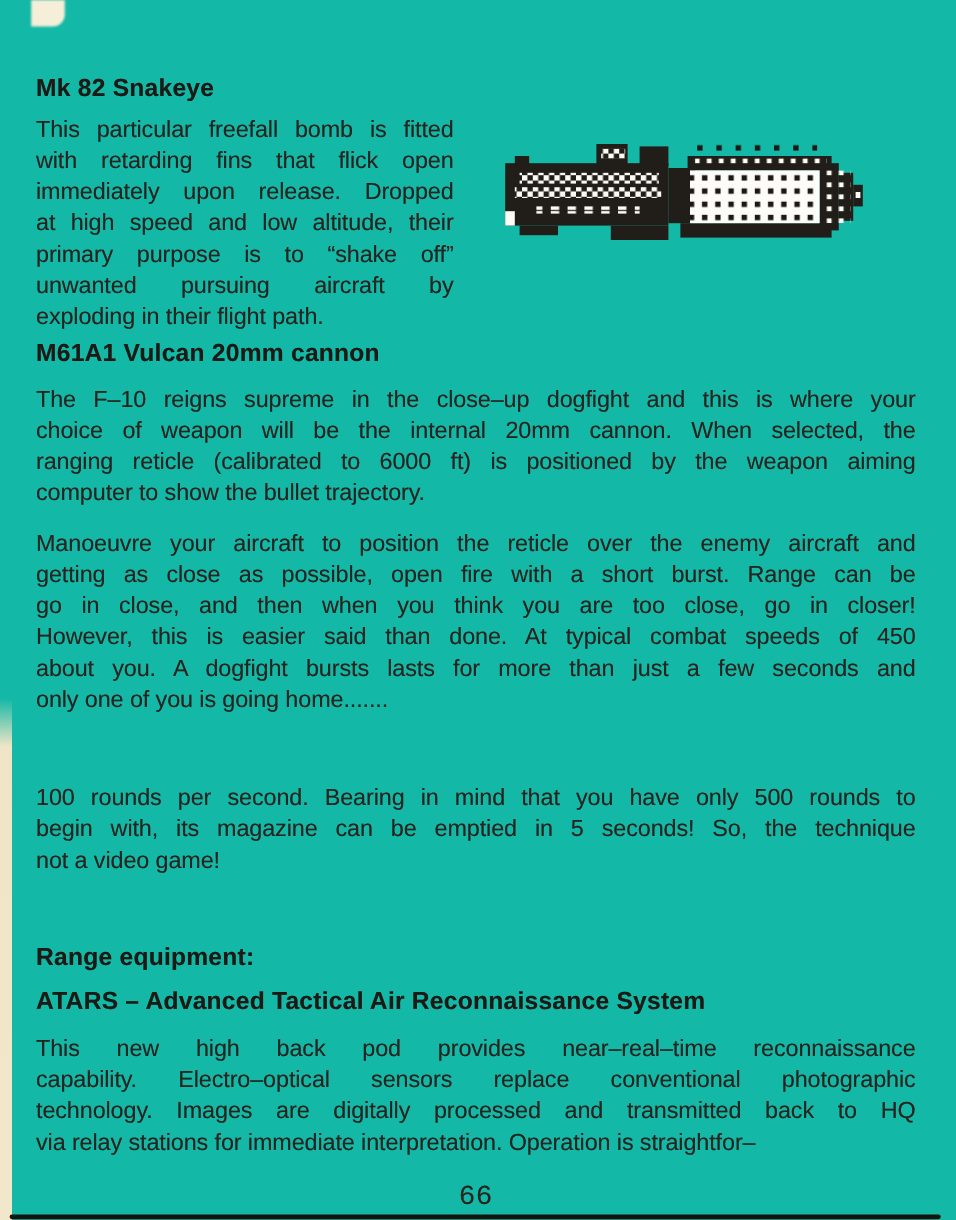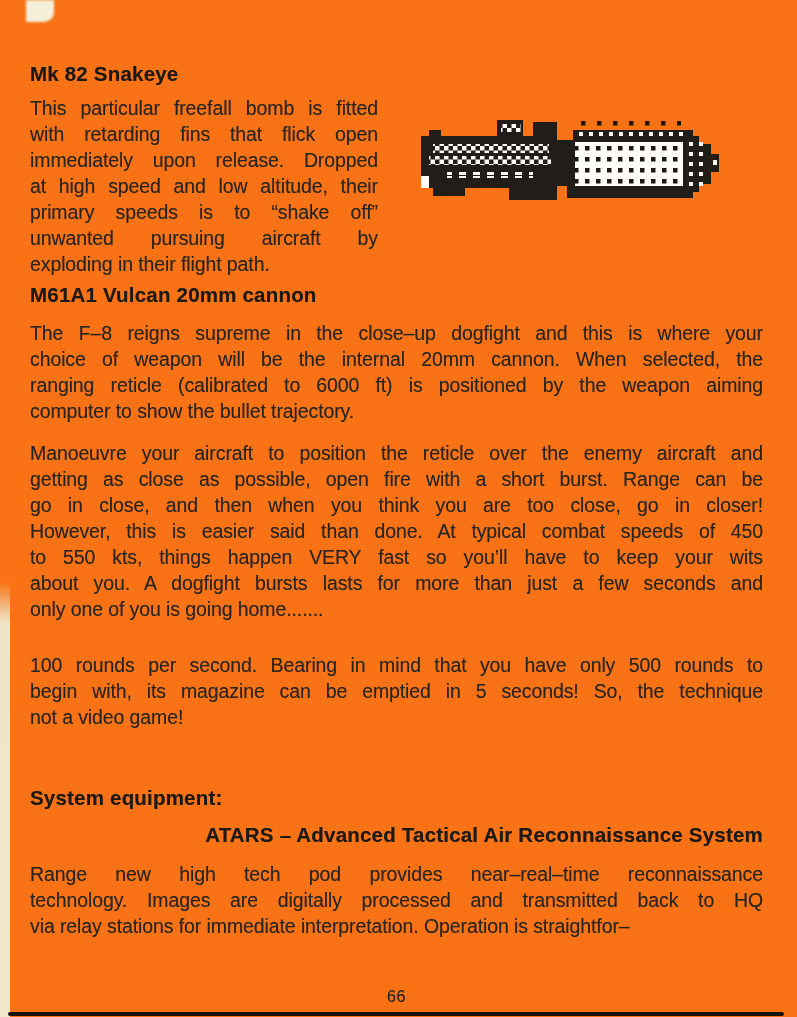--- a/index.html
+++ b/index.html
@@ -1,34 +1,34 @@
 <!DOCTYPE html>
 <html><head>
 <meta charset="utf-8">
 <style>
   html,body { margin:0; padding:0; background:#e8e6e0; }
   .page {
     position:relative; width:797px; height:1017px; margin:0 auto;
-    background:#f97316; overflow:hidden;
+    background:#14b8a6; overflow:hidden;
     font-family:"Liberation Sans", sans-serif; color:#262320;
   }
   .block { position:absolute; left:30px; width:733px; }
   .heading {
     font-weight:bold; font-size:20.5px; line-height:24px;
     letter-spacing:.2px; color:#1d1a16;
     text-shadow:0 0 .4px rgba(30,27,22,.55);
   }
   .body-text {
     font-size:19.5px; line-height:26px; letter-spacing:-.1px;
     color:#282521; text-shadow:0 0 .4px rgba(40,37,32,.45);
   }
   .tline { text-align:justify; text-align-last:justify; white-space:normal; }
   .tline.last { text-align-last:left; }
   .narrow { width:348px; }
-  .page-number { text-align:center; font-size:16px; letter-spacing:.5px; }
+  .page-number { text-align:center; font-size:23px; letter-spacing:.5px;font-family:Liberation Mono, monospace; }
   .bomb-figure { position:absolute; left:417px; top:110px; width:304px; height:99px; }
   .bottom-scan-bar {
     position:absolute; left:8px; top:1012px; width:776px; height:4px;
     background:#16130f; border-radius:2px;
   }
   .left-edge-strip {
     position:absolute; left:0; top:582px; width:10px; height:435px;
     background:linear-gradient(to bottom, rgba(240,230,200,0), #efe5c6 40px, #f1e8cb);
   }
   .corner-patch {
@@ -45,21 +45,21 @@
   <div class="corner-patch"></div>
   <div class="left-edge-strip"></div>
 
   <div class="block heading" style="top:62px;">Mk 82 Snakeye</div>
 
   <div class="block body-text narrow" style="top:95px;">
       <div class="tline">This particular freefall bomb is fitted</div>
       <div class="tline">with retarding fins that flick open</div>
       <div class="tline">immediately upon release. Dropped</div>
       <div class="tline">at high speed and low altitude, their</div>
-      <div class="tline">primary speeds is to “shake off”</div>
+      <div class="tline">primary purpose is to “shake off”</div>
       <div class="tline">unwanted pursuing aircraft by</div>
       <div class="tline last">exploding in their flight path.</div>
     </div>
 
   <svg class="bomb-figure" viewBox="0 0 304 99" xmlns="http://www.w3.org/2000/svg">
     <defs>
       <pattern id="chk" width="9" height="9" patternUnits="userSpaceOnUse">
         <rect x="0" y="0" width="4.5" height="4.5" fill="#fcfbf6"></rect>
         <rect x="4.5" y="4.5" width="4.5" height="4.5" fill="#fcfbf6"></rect>
       </pattern>
@@ -99,48 +99,48 @@
     <rect x="158" y="32" width="108" height="44" fill="url(#dots)"></rect>
     <rect x="160" y="10" width="104" height="9" fill="url(#sparsedots)"></rect>
     <rect x="162" y="22" width="110" height="9" fill="url(#whitedots)"></rect>
     <rect x="268" y="32" width="24" height="44" fill="url(#whitedots)"></rect>
     <rect x="296" y="50" width="4" height="5" fill="#fcfbf6"></rect>
   </svg>
 
   <div class="block heading" style="top:283px;">M61A1 Vulcan 20mm cannon</div>
 
   <div class="block body-text" style="top:320px;">
-      <div class="tline">The F–8 reigns supreme in the close–up dogfight and this is where your</div>
+      <div class="tline">The F–10 reigns supreme in the close–up dogfight and this is where your</div>
       <div class="tline">choice of weapon will be the internal 20mm cannon. When selected, the</div>
       <div class="tline">ranging reticle (calibrated to 6000 ft) is positioned by the weapon aiming</div>
       <div class="tline last">computer to show the bullet trajectory.</div>
     </div>
 
   <div class="block body-text" style="top:440px;">
       <div class="tline">Manoeuvre your aircraft to position the reticle over the enemy aircraft and</div>
       <div class="tline">getting as close as possible, open fire with a short burst. Range can be</div>
       <div class="tline">go in close, and then when you think you are too close, go in closer!</div>
       <div class="tline">However, this is easier said than done. At typical combat speeds of 450</div>
-      <div class="tline">to 550 kts, things happen VERY fast so you’ll have to keep your wits</div>
       <div class="tline">about you. A dogfight bursts lasts for more than just a few seconds and</div>
       <div class="tline last">only one of you is going home.......</div>
     </div>
 
   <div class="block body-text" style="top:652px;">
       <div class="tline">100 rounds per second. Bearing in mind that you have only 500 rounds to</div>
       <div class="tline">begin with, its magazine can be emptied in 5 seconds! So, the technique</div>
       <div class="tline last">not a video game!</div>
     </div>
 
-  <div class="block heading" style="top:786px;">System equipment:</div>
+  <div class="block heading" style="top:786px;">Range equipment:</div>
 
-  <div class="block heading" style="top:823px;text-align:right;">ATARS – Advanced Tactical Air Reconnaissance System</div>
+  <div class="block heading" style="top:823px;">ATARS – Advanced Tactical Air Reconnaissance System</div>
 
   <div class="block body-text" style="top:861px;">
-      <div class="tline">Range new high tech pod provides near–real–time reconnaissance</div>
+      <div class="tline">This new high back pod provides near–real–time reconnaissance</div>
+      <div class="tline">capability. Electro–optical sensors replace conventional photographic</div>
       <div class="tline">technology. Images are digitally processed and transmitted back to HQ</div>
       <div class="tline last">via relay stations for immediate interpretation. Operation is straightfor–</div>
     </div>
 
   <div class="block body-text page-number" style="top:984px;">66</div>
 
   <div class="bottom-scan-bar"></div>
 </div>
 
 </body></html>

